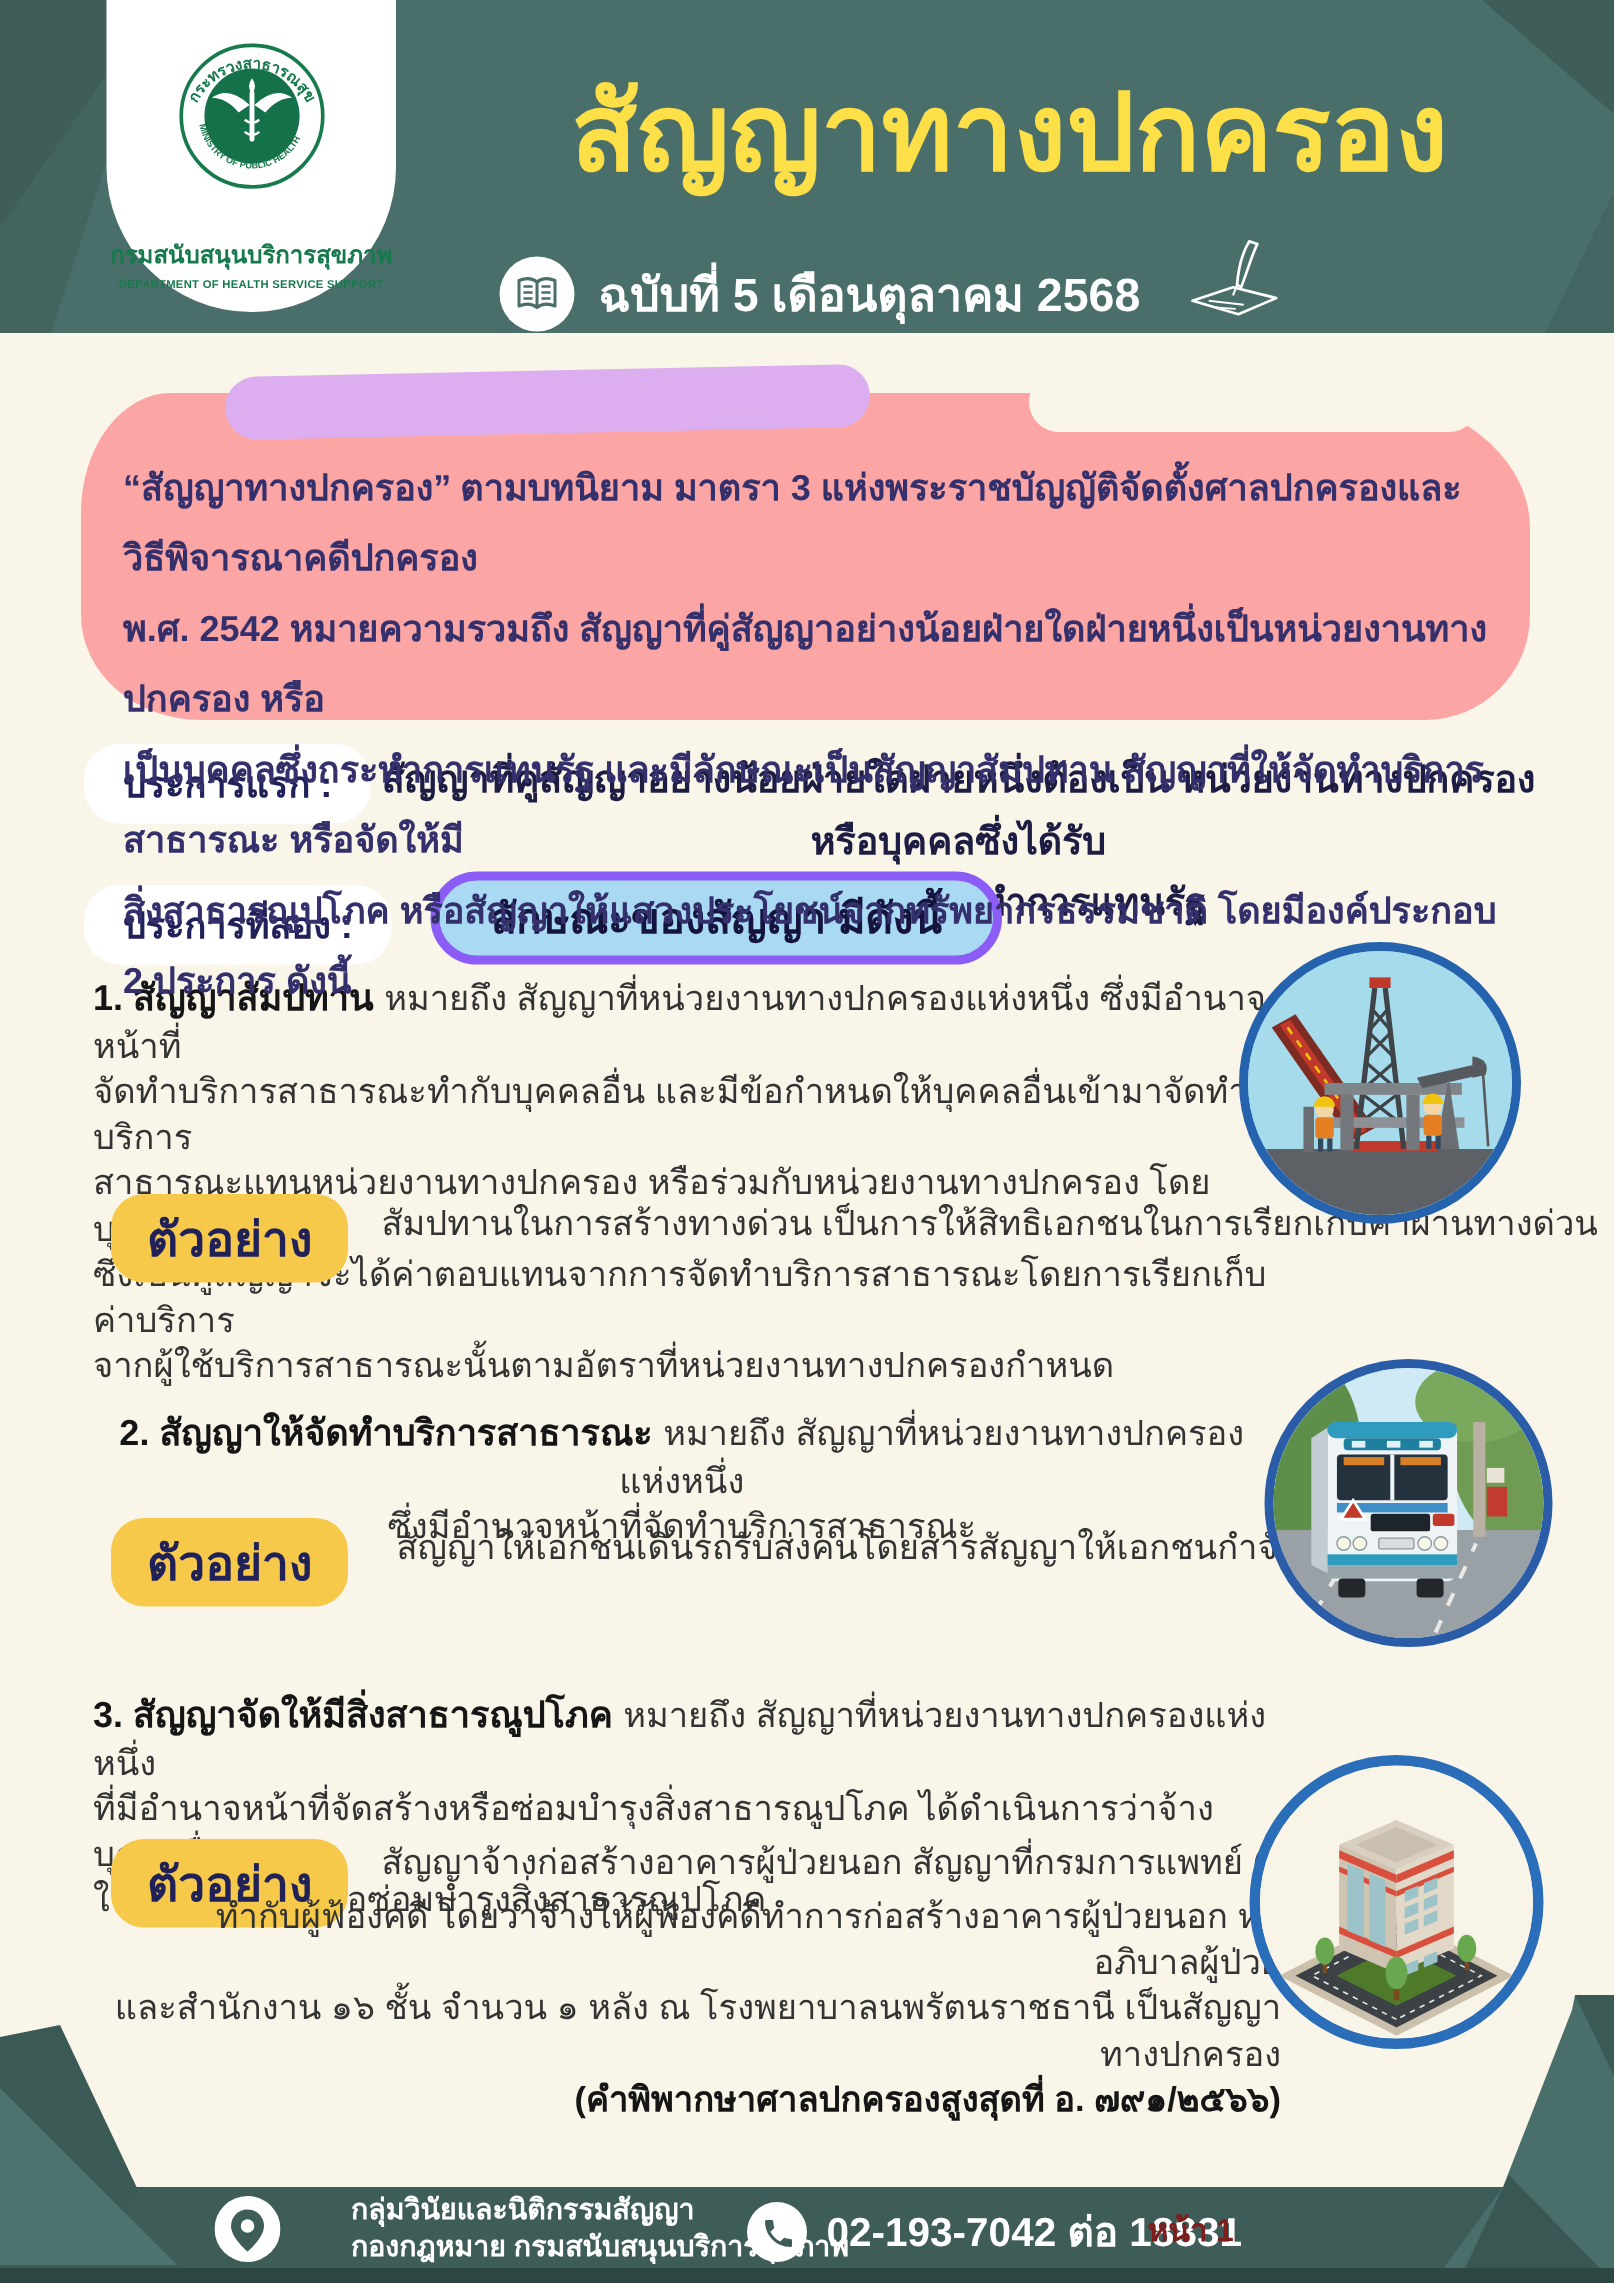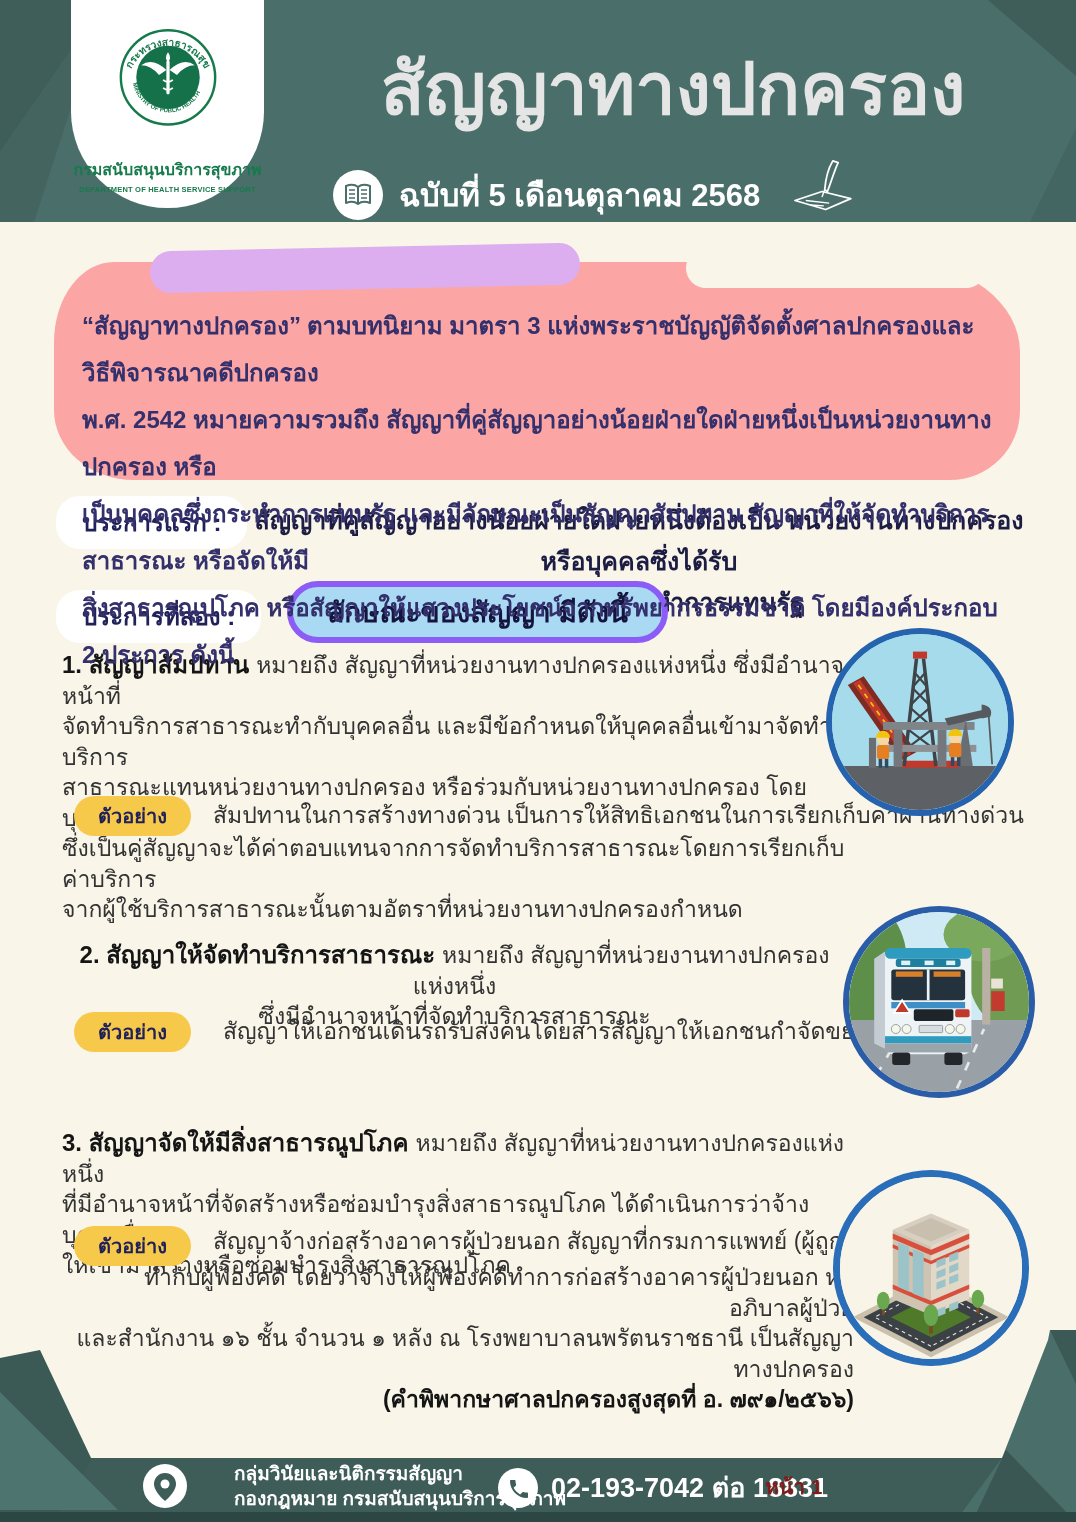--- a/index.html
+++ b/index.html
@@ -7,21 +7,21 @@
         overflow:hidden;font-family:"Liberation Sans","DejaVu Sans",sans-serif;}
   
   .header{position:absolute;left:0;top:0;width:1076px;height:222px;background:#4a6f6b;}
   .header-deco{position:absolute;left:0;top:0;}
   .logo-pill{position:absolute;left:71px;top:0;width:193px;height:208px;background:#fff;
              border-radius:0 0 97px 97px;z-index:2;display:flex;flex-direction:column;align-items:center;}
   .seal-svg{margin-top:18px;}
   .dept-th{color:#177a4c;font-size:16px;font-weight:700;margin-top:17px;white-space:nowrap;}
   .dept-en{color:#177a4c;font-size:7.5px;font-weight:700;margin-top:3px;letter-spacing:.2px;white-space:nowrap;}
   .header-title{position:absolute;left:290px;right:20px;top:28px;height:122px;line-height:122px;
-                text-align:center;color:#e5e5e5;font-size:72px;font-weight:800;white-space:nowrap;z-index:2;}
+                text-align:center;color:#fde047;font-size:72px;font-weight:800;white-space:nowrap;z-index:2;}
   .edition-row{position:absolute;left:333px;top:166px;display:flex;align-items:center;gap:16px;z-index:2;}
   .book-badge{width:50px;height:50px;border-radius:50%;background:#fff;display:flex;
               align-items:center;justify-content:center;}
   .edition-text{color:#fff;font-size:31px;font-weight:800;white-space:nowrap;}
   .quill-wrap{margin-left:10px;margin-top:-12px;}
   
   .purple-box{position:absolute;left:54px;top:262px;width:966px;height:218px;background:#fca5a5;
               border-radius:60px 120px 70px 80px / 80px 90px 70px 70px;}
   .purple-box::before{content:"";position:absolute;right:34px;top:-14px;width:300px;height:40px;
               background:#f9f6e9;border-radius:40px;}
@@ -39,21 +39,21 @@
   .first-text div{line-height:41px;overflow-wrap:anywhere;}
   .blue-badge{position:absolute;left:287px;top:581px;height:44px;padding:3px 34px;background:#a9d9f3;
               border:6px solid #8b5cf6;border-radius:34px;display:flex;align-items:center;
               color:#14143f;font-weight:800;font-size:28px;white-space:nowrap;}
   
   .sec{position:absolute;left:62px;width:785px;color:#333;font-size:23px;}
   .sec-line{line-height:30.5px;overflow-wrap:anywhere;}
   .lead{font-weight:800;color:#151515;font-size:24px;margin-right:7px;}
   .example-row{position:absolute;display:flex;align-items:flex-start;gap:22px;}
   .example-pill{background:#f6c94b;border-radius:22px;padding:4px 24px;font-weight:800;
-                color:#21215a;font-size:20px;white-space:nowrap;flex:0 0 auto;}
+                color:#21215a;font-size:32px;white-space:nowrap;flex:0 0 auto;}
   .example-text{color:#333;font-size:23px;line-height:38px;overflow-wrap:anywhere;}
   .ex3-lines{position:absolute;left:74px;top:1262px;width:780px;color:#333;font-size:23px;}
   .ex3-lines div{line-height:30.5px;overflow-wrap:anywhere;text-align:right;}
   .ex-bold{font-weight:800;color:#151515;}
   
   .circle{position:absolute;border-radius:50%;overflow:hidden;box-sizing:border-box;z-index:2;}
   #circle1{left:826px;top:628px;width:188px;height:188px;border:6px solid #2563ae;background:#a6dbeb;}
   #circle2{left:843px;top:906px;width:192px;height:192px;border:6px solid #2a5ca8;background:#bfe3f2;}
   #circle3{left:833px;top:1170px;width:196px;height:196px;border:7px solid #2a6db8;background:#f8f4e7;}
   .circle svg{display:block;width:100%;height:100%;}

